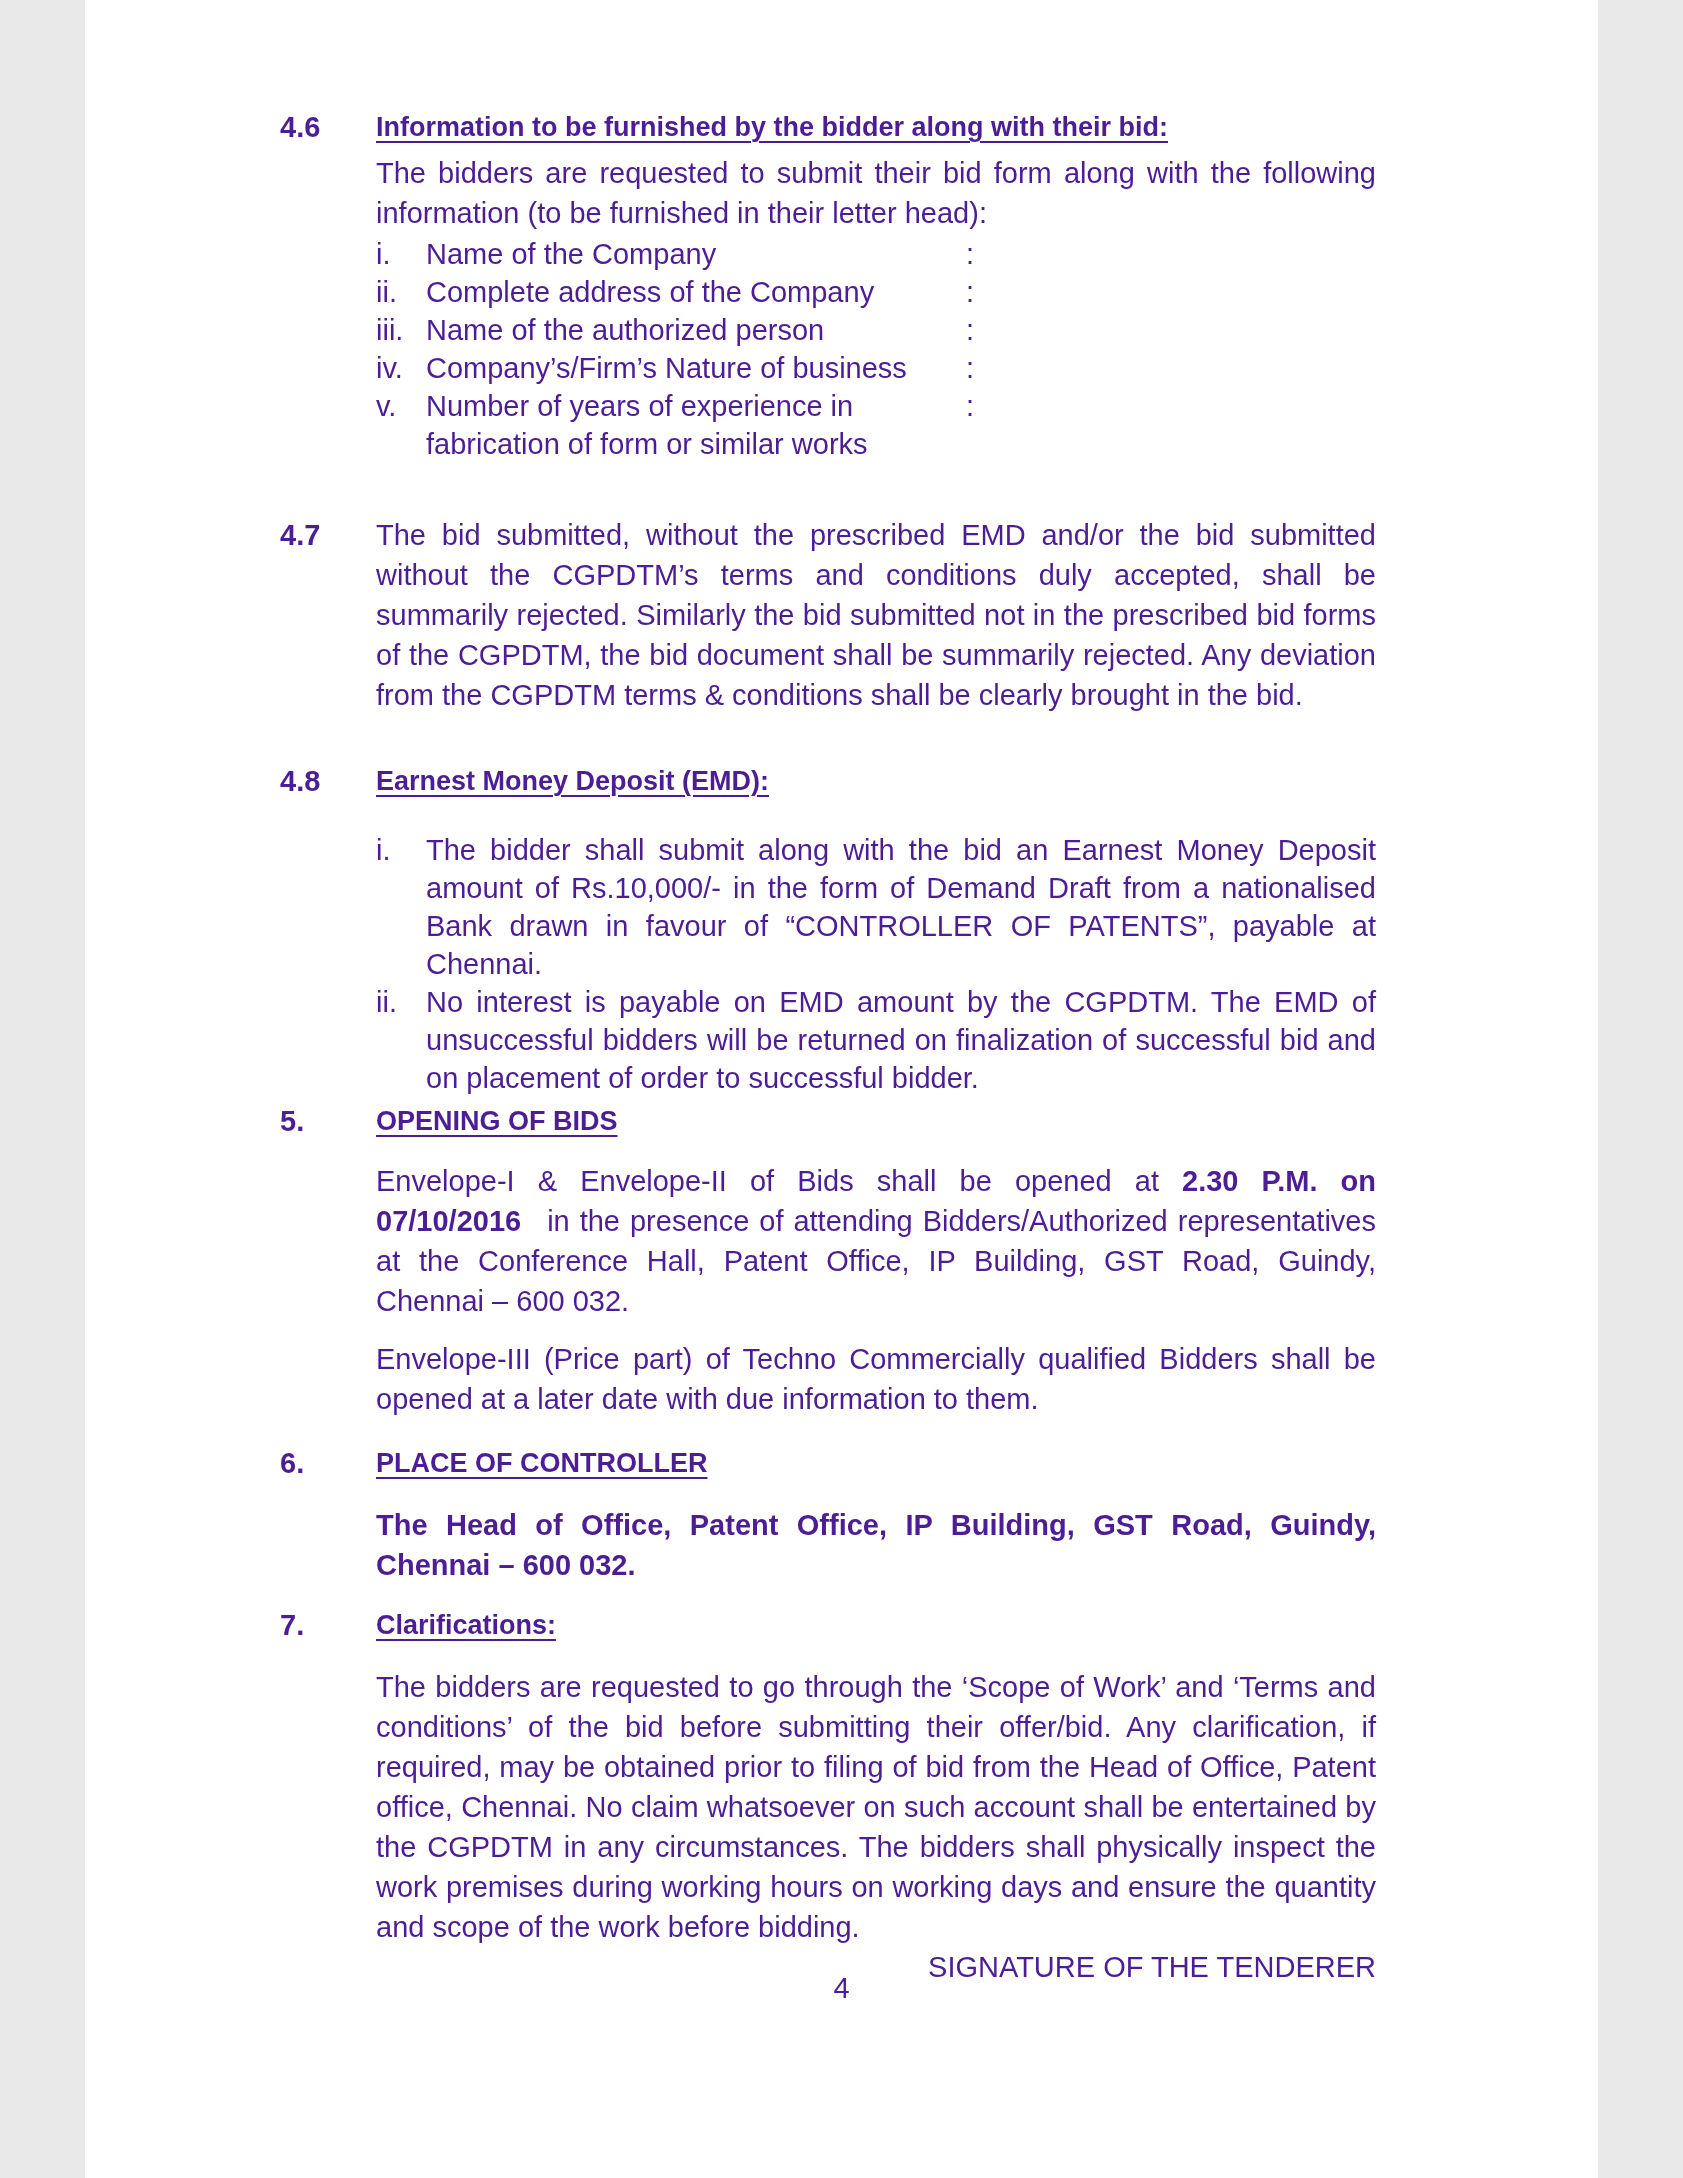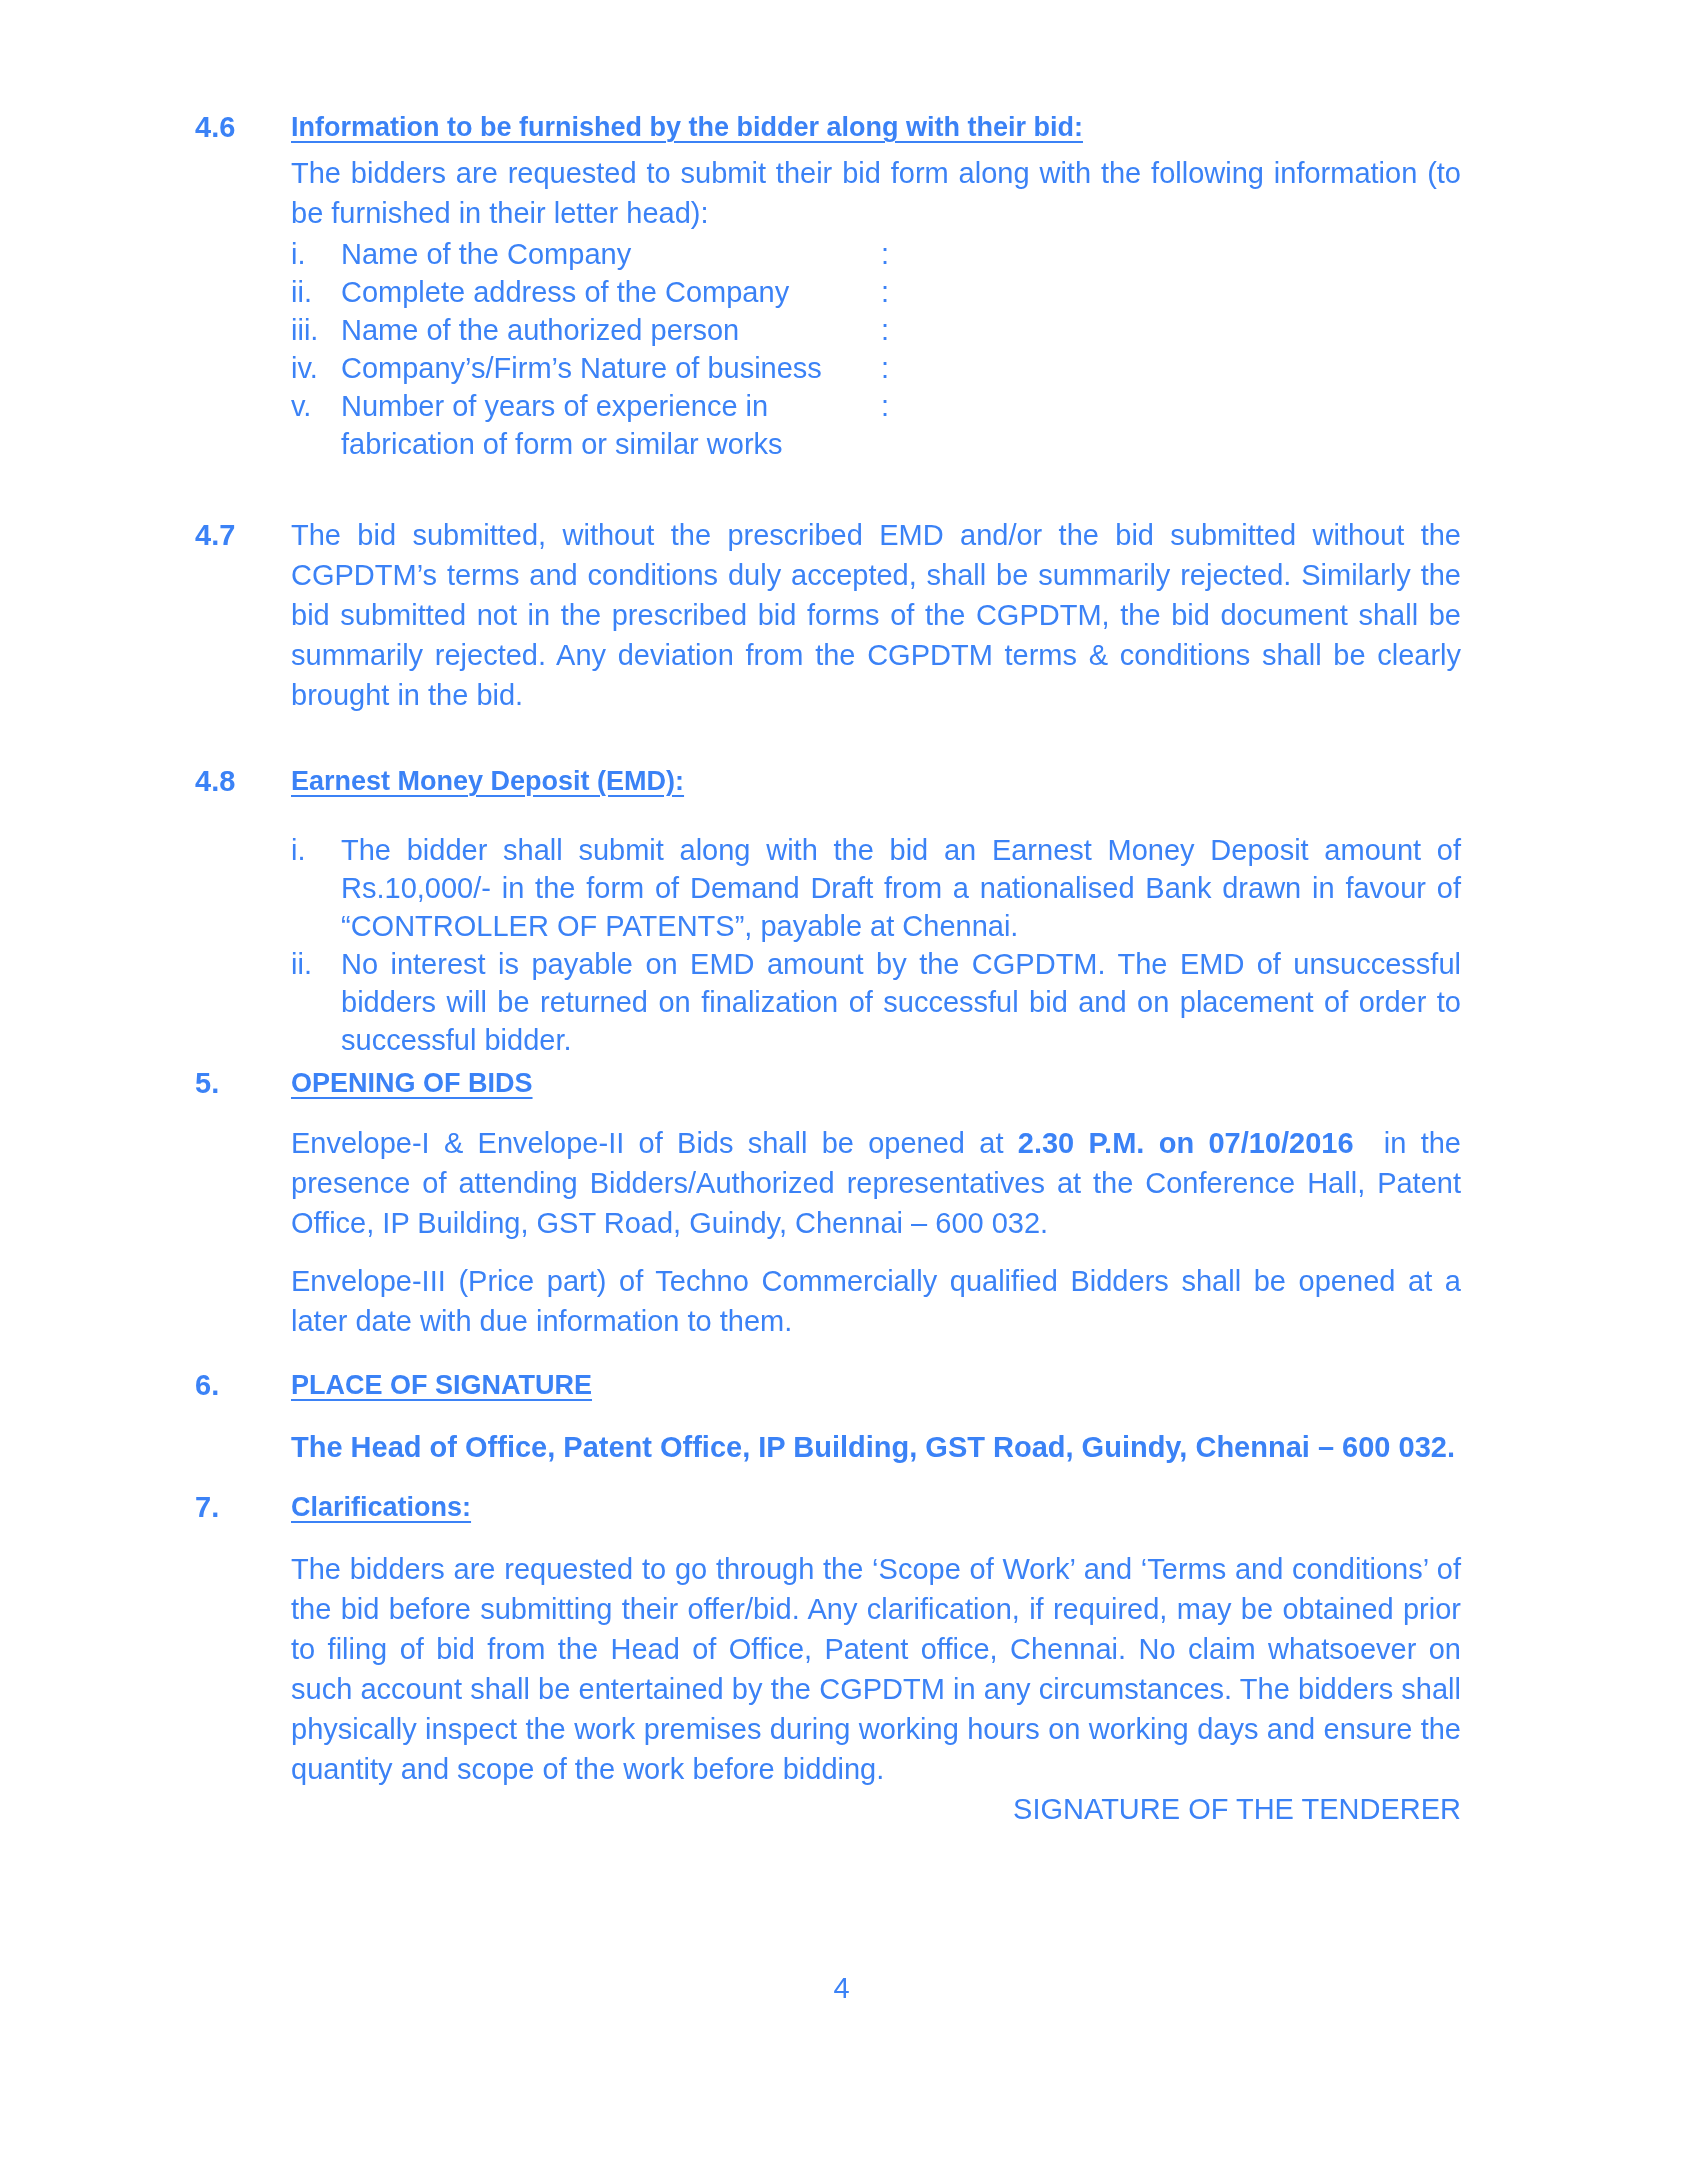--- a/index.html
+++ b/index.html
@@ -1,29 +1,29 @@
 <!DOCTYPE html>
 <html><head>
 <meta charset="utf-8">
 <style>
   html, body {
     margin: 0;
     padding: 0;
     background: #e9e9e9;
   }
   .page {
-    width: 1683px;
+    width: 1513px;
     height: 2178px;
     background: #ffffff;
     position: relative;
     box-sizing: border-box;
     padding: 107px 222px 0 195px;
     font-family: "Liberation Sans", "DejaVu Sans", sans-serif;
     font-size: 29px;
-    color: #3b82f6;
+    color: #4c1d95;
     overflow: hidden;
     margin: 0 auto;
   }
   .sec {
     display: flex;
     align-items: flex-start;
   }
   .num {
     width: 96px;
     flex-shrink: 0;
@@ -176,21 +176,21 @@
     <div class="content">
       <h3 class="hdg">OPENING OF BIDS</h3>
       <p class="para p1"><span>Envelope-I &amp; Envelope-II of Bids shall be opened at </span><span class="bdate">2.30 P.M. on  07/10/2016</span><span> in the presence of attending Bidders/Authorized representatives at the Conference Hall, Patent Office, IP Building, GST Road, Guindy, Chennai – 600 032.</span></p>
       <p class="para p2">Envelope-III (Price part) of Techno Commercially qualified Bidders shall be opened at a later date with due information to them.</p>
     </div>
   </section>
 
   <section class="sec sec-6">
     <div class="num">6.</div>
     <div class="content">
-      <h3 class="hdg">PLACE OF SIGNATURE</h3>
+      <h3 class="hdg">PLACE OF CONTROLLER</h3>
       <p class="para bold-para">The Head of Office, Patent Office, IP Building, GST Road, Guindy, Chennai – 600 032.</p>
     </div>
   </section>
 
   <section class="sec sec-7">
     <div class="num">7.</div>
     <div class="content">
       <h3 class="hdg">Clarifications:</h3>
       <p class="para">The bidders are requested to go through the ‘Scope of Work’ and ‘Terms and conditions’ of the bid before submitting their offer/bid. Any clarification, if required, may be obtained prior to filing of bid from the Head of Office, Patent office, Chennai. No claim whatsoever on such account shall be entertained by the CGPDTM in any circumstances. The bidders shall physically inspect the work premises during working hours on working days and ensure the quantity and scope of the work before bidding.</p>
     </div>

